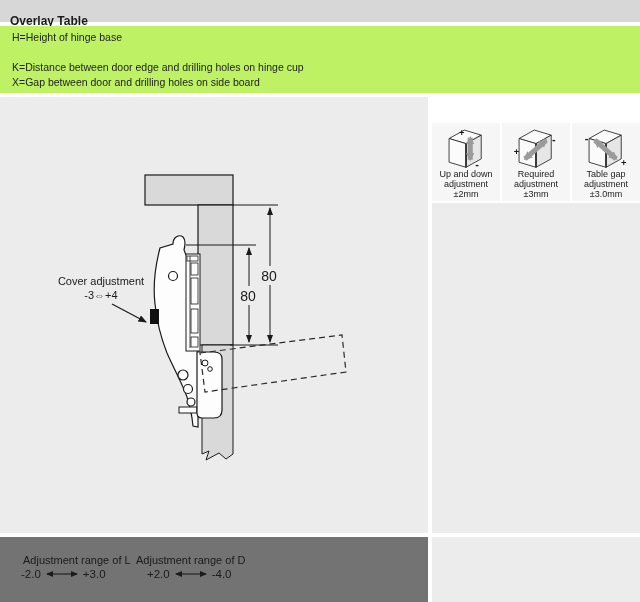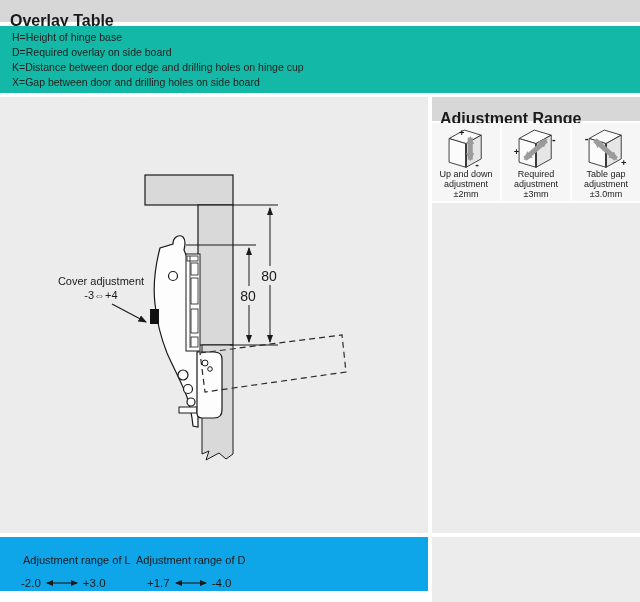--- a/index.html
+++ b/index.html
@@ -4,59 +4,58 @@
 <style>
   html,body{margin:0;padding:0;}
   body{
     width:640px;height:602px;background:#ffffff;
     font-family:"Liberation Sans", sans-serif;
     color:#1a1a1a; -webkit-font-smoothing:antialiased;
   }
   #app{position:relative;width:640px;height:602px;overflow:hidden;background:#ffffff;}
 
   .hdr-bar{position:absolute;background:#d7d7d7;display:flex;align-items:center;}
-  .hdr-bar .hdr-text{font-size:16px;font-weight:bold;color:#1a1a1a;margin-top:20px;}
+  .hdr-bar .hdr-text{font-size:12px;font-weight:bold;color:#1a1a1a;margin-top:20px;}
 
   #top-header{left:0;top:0;width:640px;height:22px;}
   #top-header .hdr-text{margin-left:10px;}
 
-  #legend-band{position:absolute;left:0;top:26px;width:640px;height:67px;background:#14b8a6;}
+  #legend-band{position:absolute;left:0;top:26px;width:640px;height:67px;background:#bef264;}
   .legend-line{position:absolute;left:12px;font-size:10.5px;color:#222;white-space:nowrap;}
 
   #main-panel{position:absolute;left:0;top:97px;width:428px;height:436px;background:#ececec;}
 
   #right-panel{position:absolute;left:432px;top:97px;width:208px;height:436px;}
   #rp-header{left:0;top:0;width:208px;height:24px;}
   #rp-header .hdr-text{margin-left:8px;}
   #rp-icons{position:absolute;left:0;top:26px;width:208px;height:78px;background:#ffffff;
             display:flex;gap:2px;}
   .icon-cell{flex:1 1 0;background:#f6f6f6;display:flex;flex-direction:column;align-items:center;}
   .icon-cell svg{margin-top:2px;}
   .icon-label{font-size:9px;line-height:10px;text-align:left;color:#222;}
   #rp-rest{position:absolute;left:0;top:106px;width:208px;height:330px;background:#ececec;}
 
-  #bottom-left{position:absolute;left:0;top:537px;width:428px;height:54px;background:#0ea5e9;}
+  #bottom-left{position:absolute;left:0;top:537px;width:428px;height:65px;background:#737373;}
   #bottom-right{position:absolute;left:432px;top:537px;width:208px;height:65px;background:#ececec;}
   .adj-title{position:absolute;top:17px;font-size:11px;color:#1a1a1a;white-space:nowrap;}
-  .adj-values{position:absolute;top:31px;display:flex;align-items:center;font-size:11.5px;margin-top:9px;}
+  .adj-values{position:absolute;top:31px;display:flex;align-items:center;font-size:11.5px;}
 
   svg text{font-family:"Liberation Sans", sans-serif;}
 </style>
 </head>
 <body>
 
 <div id="app">
 
   <div id="top-header" class="hdr-bar">
     <span class="hdr-text">Overlay Table</span>
   </div>
 
   <div id="legend-band">
     <div class="legend-line" style="top:5px">H=Height of hinge base</div>
-    <div class="legend-line" style="top:20px">D=Required overlay on side board</div>
     <div class="legend-line" style="top:35px">K=Distance between door edge and drilling holes on hinge cup</div>
     <div class="legend-line" style="top:50px">X=Gap between door and drilling holes on side board</div>
   </div>
 
   <div id="main-panel">
     <svg width="428" height="436" viewBox="0 0 428 436">
       <defs>
         <marker id="ah-dim" markerUnits="userSpaceOnUse" markerWidth="12" markerHeight="8" refX="7" refY="3" orient="auto-start-reverse">
           <path d="M0,0 L8,3 L0,6 Z" fill="#1a1a1a"></path>
         </marker>
@@ -107,23 +106,20 @@
 
       <polygon points="200,256 342,238 346,275 205,295" fill="none" stroke="#2a2a2a" stroke-width="1.2" stroke-dasharray="6 4"></polygon>
 
       <text x="101" y="188" font-size="11" text-anchor="middle" fill="#1a1a1a">Cover adjustment</text>
       <text x="101" y="202" font-size="11" text-anchor="middle" fill="#1a1a1a">-3⇔+4</text>
       <line x1="112" y1="207" x2="146" y2="225" stroke="#1a1a1a" stroke-width="1.2" marker-end="url(#ah-lead)"></line>
     </svg>
   </div>
 
   <div id="right-panel">
-    <div id="rp-header" class="hdr-bar" style="position:absolute;">
-      <span class="hdr-text">Adjustment Range</span>
-    </div>
 
     <div id="rp-icons">
 
       <div class="icon-cell">
         <svg width="62" height="44" viewBox="0 0 64 52">
           <defs>
             <marker id="ah-g1" markerUnits="userSpaceOnUse" markerWidth="14" markerHeight="14" refX="8" refY="5" orient="auto-start-reverse">
               <path d="M0,0 L10,5 L0,10 Z" fill="#9b9b9b"></path>
             </marker>
           </defs>
@@ -194,21 +190,21 @@
             <path d="M0,0 L7,3 L0,6 Z" fill="#1a1a1a"></path>
           </marker>
         </defs>
         <line x1="6" y1="5" x2="36" y2="5" stroke="#1a1a1a" stroke-width="1.1" marker-start="url(#ah-bl)" marker-end="url(#ah-bl)"></line>
       </svg>
       <span>+3.0</span>
     </div>
 
     <div class="adj-title" style="left:136px">Adjustment range of D</div>
     <div class="adj-values" style="left:147px">
-      <span>+1.7</span>
+      <span>+2.0</span>
       <svg width="42" height="10" viewBox="0 0 42 10">
         <defs>
           <marker id="ah-bd" markerUnits="userSpaceOnUse" markerWidth="9" markerHeight="8" refX="6" refY="3" orient="auto-start-reverse">
             <path d="M0,0 L7,3 L0,6 Z" fill="#1a1a1a"></path>
           </marker>
         </defs>
         <line x1="6" y1="5" x2="36" y2="5" stroke="#1a1a1a" stroke-width="1.1" marker-start="url(#ah-bd)" marker-end="url(#ah-bd)"></line>
       </svg>
       <span>-4.0</span>
     </div>

